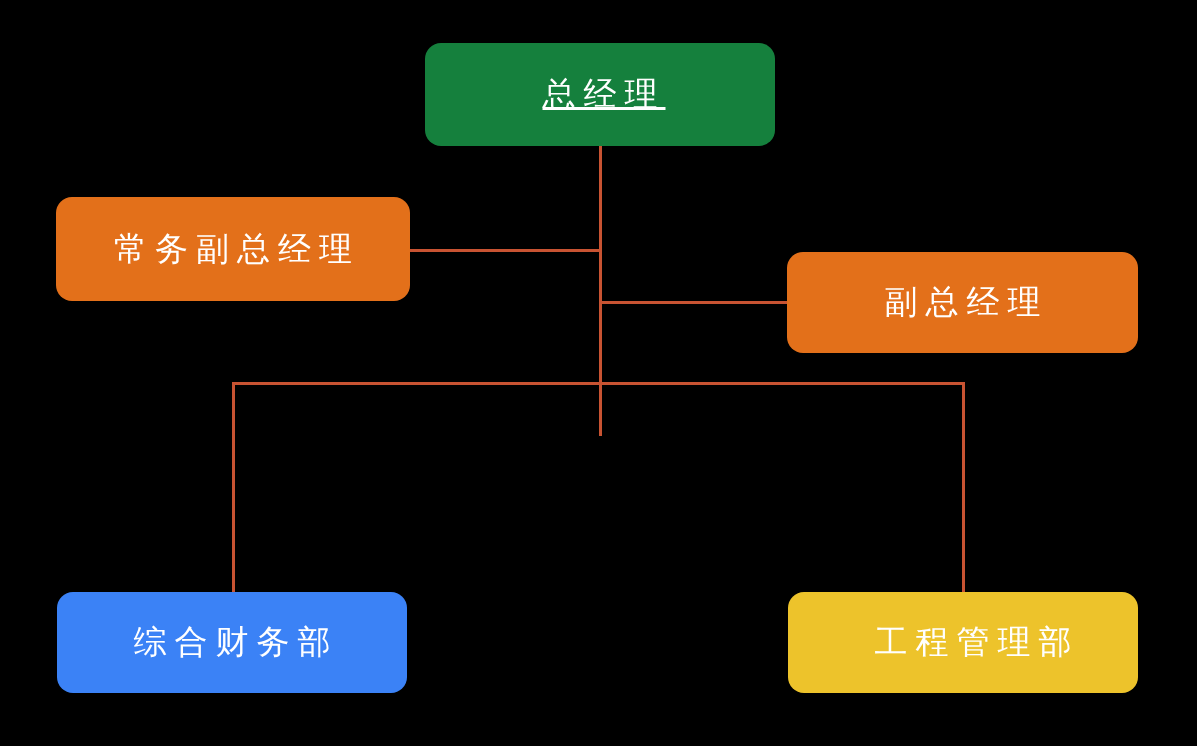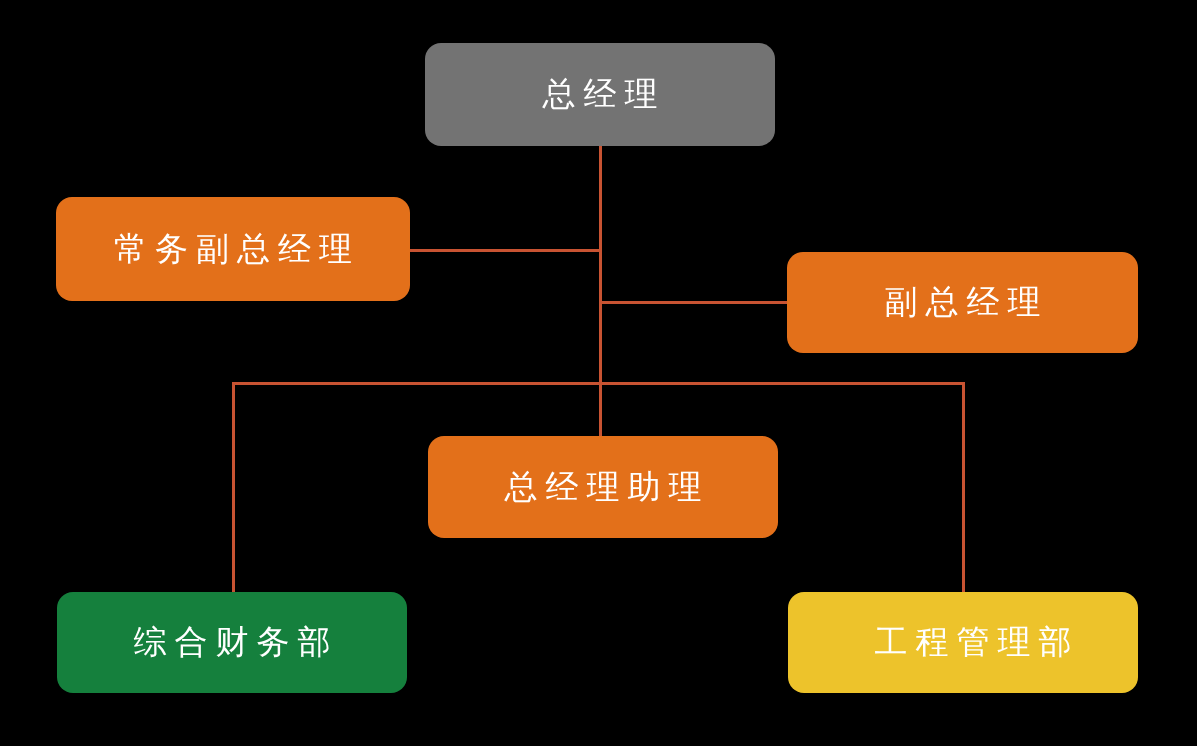--- a/index.html
+++ b/index.html
@@ -53,37 +53,34 @@
 
 <div class="stage">
 
   <div class="connector" id="line-v-center" style="background-color: rgb(200, 83, 50);"></div>
   <div class="connector" id="line-h-left" style="background-color: rgb(200, 83, 50);"></div>
   <div class="connector" id="line-h-right" style="background-color: rgb(200, 83, 50);"></div>
   <div class="connector" id="line-h-bottom" style="background-color: rgb(200, 83, 50);"></div>
   <div class="connector" id="line-v-left" style="background-color: rgb(200, 83, 50);"></div>
   <div class="connector" id="line-v-right" style="background-color: rgb(200, 83, 50);"></div>
 
-  <div class="org-node" id="node-gm" style="background-color: #737373;">
+  <div class="org-node" id="node-gm" style="background-color: #15803d; text-decoration: underline;">
     <span>总经理</span>
   </div>
 
   <div class="org-node" id="node-edgm" style="background-color: rgb(227, 112, 26);">
     <span>常务副总经理</span>
   </div>
 
   <div class="org-node" id="node-dgm" style="background-color: rgb(227, 112, 26); align-items: center;">
     <span>副总经理</span>
   </div>
 
-  <div class="org-node" id="node-gma" style="background-color: rgb(227, 112, 26);">
-    <span>总经理助理</span>
-  </div>
 
-  <div class="org-node" id="node-fin" style="background-color: #15803d;">
+  <div class="org-node" id="node-fin" style="background-color: #3b82f6;">
     <span>综合财务部</span>
   </div>
 
   <div class="org-node" id="node-eng" style="background-color: rgb(237, 195, 43); padding-left: 20px;">
     <span>工程管理部</span>
   </div>
 
 </div>
 
 </body></html>

